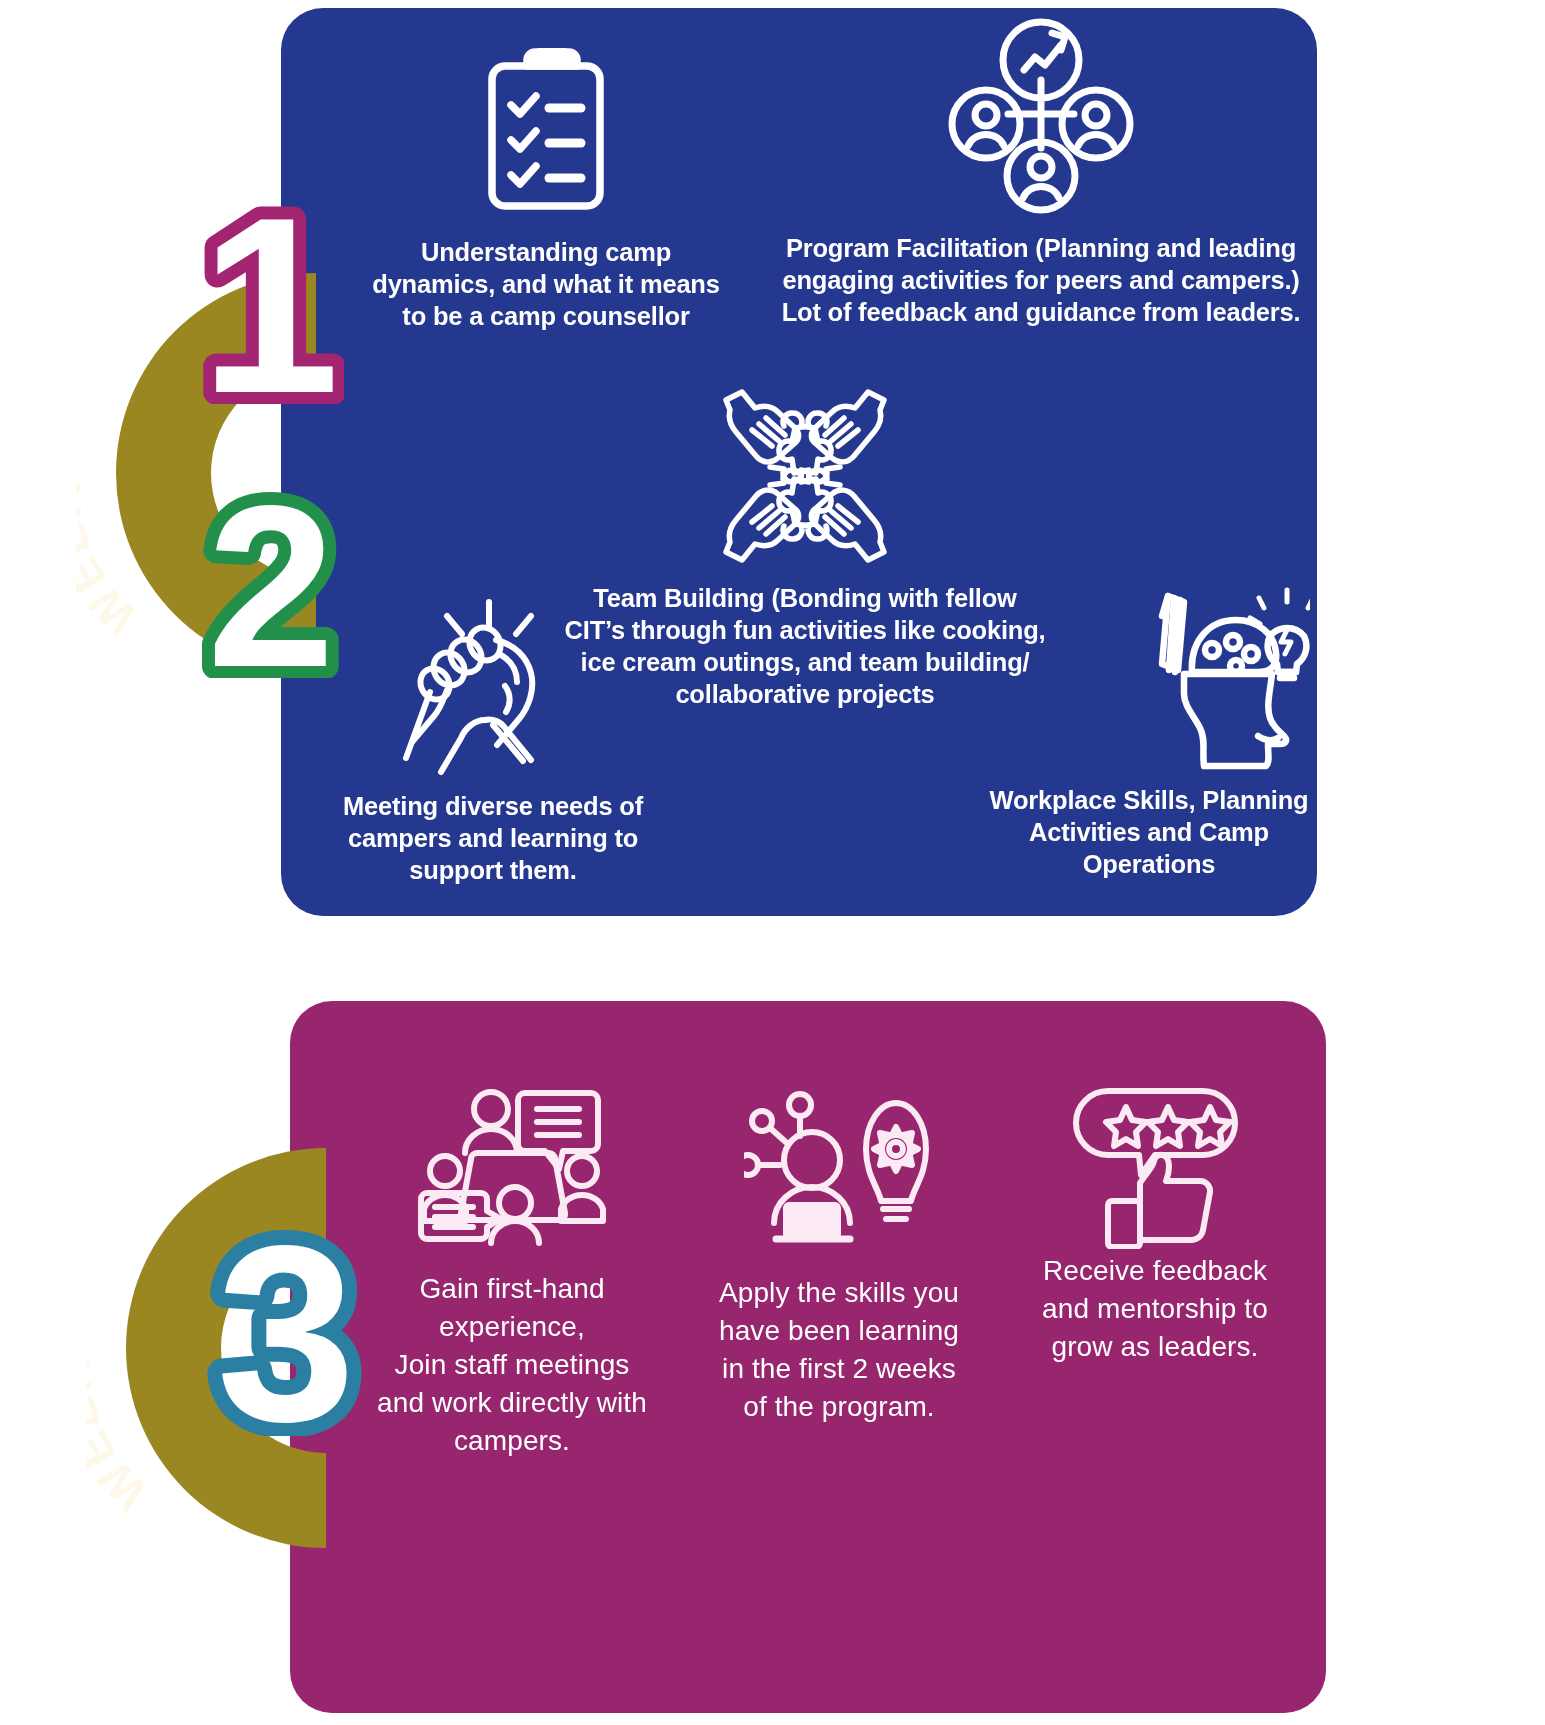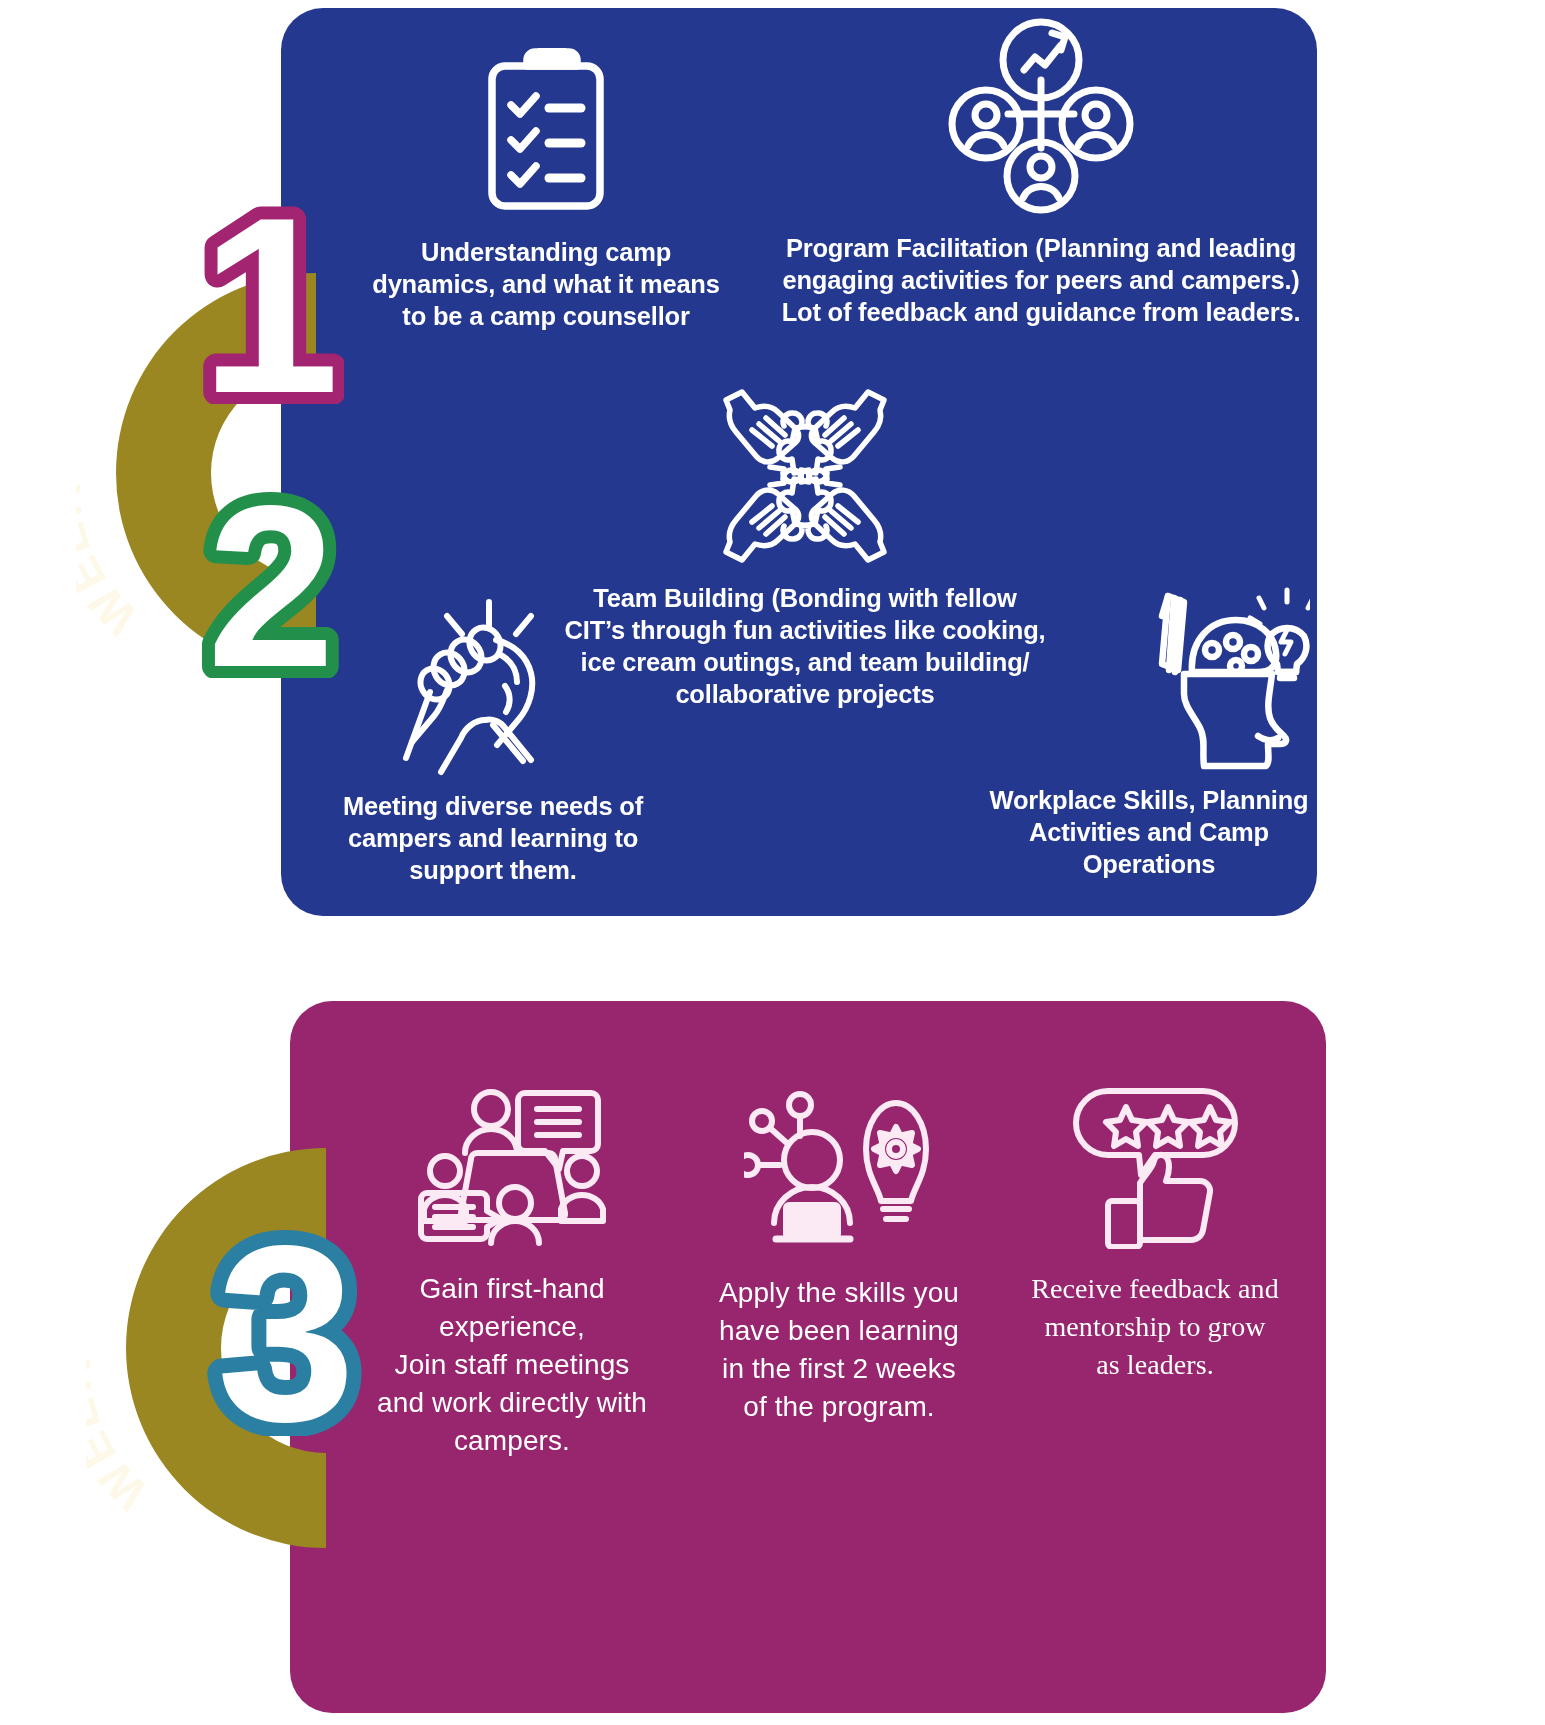--- a/index.html
+++ b/index.html
@@ -293,16 +293,16 @@
         <path d="M40 8 h95 a32 32 0 0 1 0 64 h-48 l-14 20 l-2 -20 h-31 a32 32 0 0 1 0 -64 z"></path>
 
         <path d="M58 24 l6 13 l14 2 l-10 10 l2 14 l-12 -7 l-12 7 l2 -14 l-10 -10 l14 -2 z"></path>
         <path d="M100 24 l6 13 l14 2 l-10 10 l2 14 l-12 -7 l-12 7 l2 -14 l-10 -10 l14 -2 z"></path>
         <path d="M142 24 l6 13 l14 2 l-10 10 l2 14 l-12 -7 l-12 7 l2 -14 l-10 -10 l14 -2 z"></path>
 
         <path d="M72 100 c6 -10 12 -14 14 -22 c1 -6 8 -8 12 -4 c4 4 4 14 0 24 h34 a10 10 0 0 1 10 11 l-7 38 a12 12 0 0 1 -12 10 h-51 z"></path>
         <rect x="40" y="118" width="32" height="46" rx="4"></rect>
       </svg>
     </div>
-    <div class="caption cap-light" style="margin-top:18px;font-family:Liberation Serif, serif;">Receive feedback and mentorship to grow as leaders.</div>
+    <div class="caption cap-light" style="">Receive feedback and mentorship to grow as leaders.</div>
   </div>
 
 </div>
 
 </body></html>

